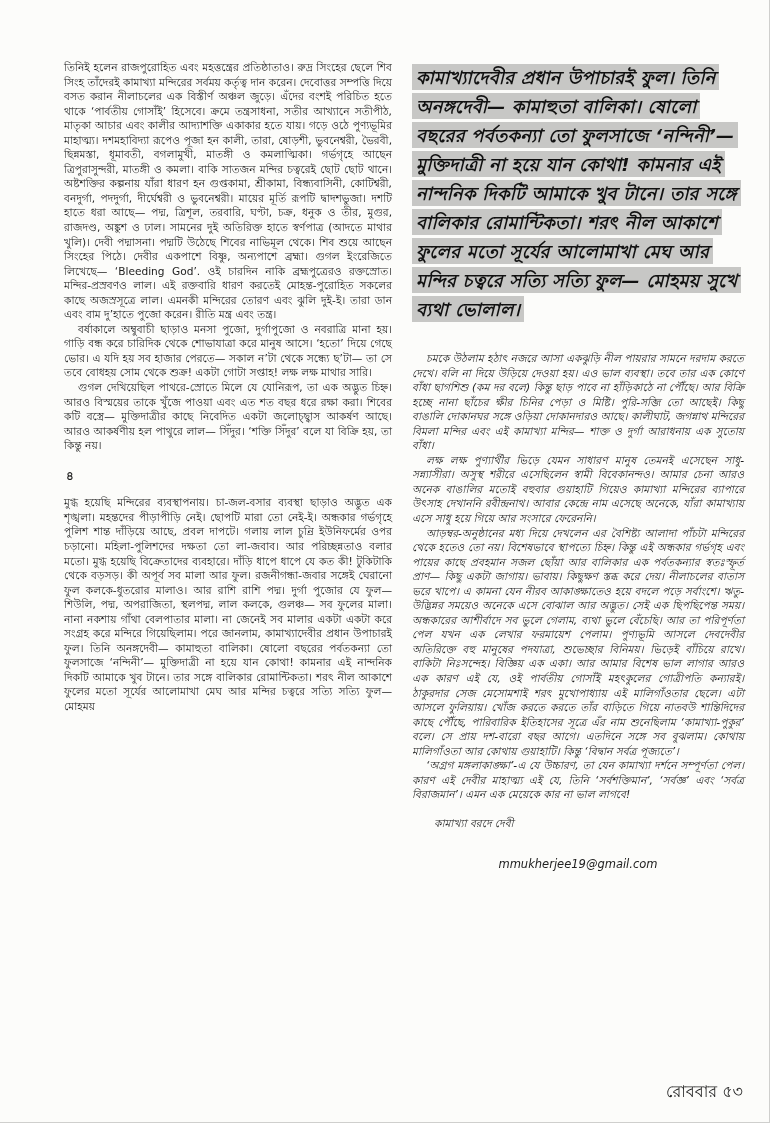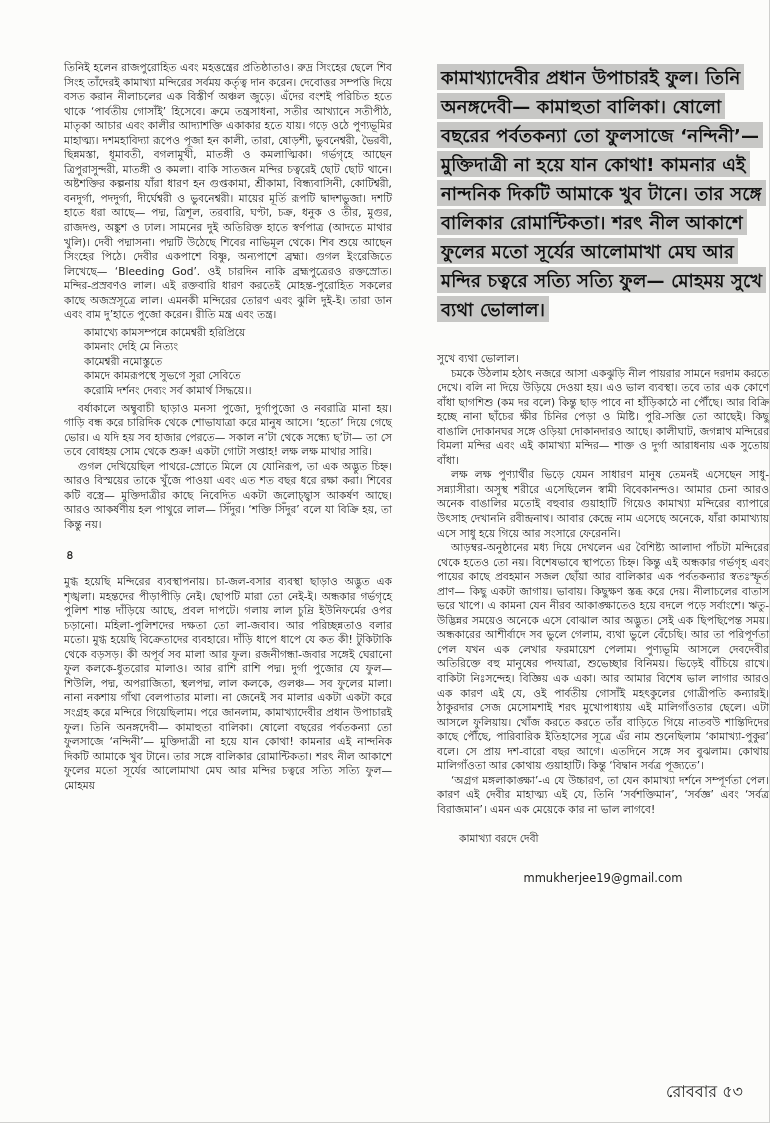--- a/index.html
+++ b/index.html
@@ -12,21 +12,21 @@
     color:#1c1c1c;
     overflow:hidden;
     box-shadow:inset -1px -1px 0 #cfcfcd;
   }
   .col{
     position:absolute;top:60px;
     font-size:10.6px;line-height:14.55px;
     text-align:justify;
   }
   .col-left{left:64px;width:328px;}
-  .col-right{left:437px;width:332px;}
+  .col-right{left:412px;width:332px;font-style:italic;}
   .para{margin:0 0 0 0;}
   .para.indent{text-indent:14px;}
   .verse{
     margin:3px 0 3px 20px;
     text-align:left;
   }
   .verse .vline{line-height:14.55px;}
   .section-num{
     font-weight:bold;
     text-align:left;
@@ -66,43 +66,35 @@
   }
 </style>
 </head>
 <body>
 
 <div class="page">
 
   <div class="col col-left">
     <p class="para">তিনিই হলেন রাজপুরোহিত এবং মহত্তন্ত্রের প্রতিষ্ঠাতাও। রুদ্র সিংহের ছেলে শিব সিংহ তাঁদেরই কামাখ্যা মন্দিরের সর্বময় কর্তৃত্ব দান করেন। দেবোত্তর সম্পত্তি দিয়ে বসত করান নীলাচলের এক বিস্তীর্ণ অঞ্চল জুড়ে। এঁদের বংশই পরিচিত হতে থাকে ‘পার্বতীয় গোসাঁই’ হিসেবে। ক্রমে তন্ত্রসাধনা, সতীর আখ্যানে সতীপীঠ, মাতৃকা আচার এবং কালীর আদ্যাশক্তি একাকার হতে যায়। গড়ে ওঠে পুণ্যভূমির মাহাত্ম্য। দশমহাবিদ্যা রূপেও পূজা হন কালী, তারা, ষোড়শী, ভুবনেশ্বরী, ভৈরবী, ছিন্নমস্তা, ধূমাবতী, বগলামুখী, মাতঙ্গী ও কমলাত্মিকা। গর্ভগৃহে আছেন ত্রিপুরাসুন্দরী, মাতঙ্গী ও কমলা। বাকি সাতজন মন্দির চত্বরেই ছোট ছোট থানে। অষ্টশক্তির কল্পনায় যাঁরা ধারণ হন গুপ্তকামা, শ্রীকামা, বিন্ধ্যবাসিনী, কোটিশ্বরী, বনদুর্গা, পদদুর্গা, দীর্ঘেশ্বরী ও ভুবনেশ্বরী। মায়ের মূর্তি রূপটি দ্বাদশভুজা। দশটি হাতে ধরা আছে— পদ্ম, ত্রিশূল, তরবারি, ঘণ্টা, চক্র, ধনুক ও তীর, মুগুর, রাজদণ্ড, অঙ্কুশ ও ঢাল। সামনের দুই অতিরিক্ত হাতে স্বর্ণপাত্র (আদতে মাথার খুলি)। দেবী পদ্মাসনা। পদ্মটি উঠেছে শিবের নাভিমূল থেকে। শিব শুয়ে আছেন সিংহের পিঠে। দেবীর একপাশে বিষ্ণু, অন্যপাশে ব্রহ্মা। গুগল ইংরেজিতে লিখেছে— ‘Bleeding God’. ওই চারদিন নাকি ব্রহ্মপুত্রেরও রক্তস্রোত। মন্দির-প্রস্রবণও লাল। এই রক্তবারি ধারণ করতেই মোহন্ত-পুরোহিত সকলের কাছে অজস্রসূত্রে লাল। এমনকী মন্দিরের তোরণ এবং ঝুলি দুই-ই। তারা ডান এবং বাম দু’হাতে পুজো করেন। রীতি মন্ত্র এবং তন্ত্র।</p>
 
-    <div class="verse">
-      <div class="vline">কামাখ্যে কামসম্পন্নে কামেশ্বরী হরিপ্রিয়ে</div>
-      <div class="vline">কামনাং দেহি মে নিত্যং</div>
-      <div class="vline">কামেশ্বরী নমোস্তুতে</div>
-      <div class="vline">কামদে কামরূপস্থে সুভগে সুরা সেবিতে</div>
-      <div class="vline">করোমি দর্শনং দেব্যং সর্ব কামার্থ সিদ্ধয়ে।।</div>
-    </div>
 
     <p class="para indent">বর্ষাকালে অম্বুবাচী ছাড়াও মনসা পুজো, দুর্গাপুজো ও নবরাত্রি মানা হয়। গাড়ি বন্ধ করে চারিদিক থেকে শোভাযাত্রা করে মানুষ আসে। ‘হতো’ দিয়ে গেছে ভোর। এ যদি হয় সব হাজার পেরতে— সকাল ন’টা থেকে সন্ধ্যে ছ’টা— তা সে তবে বোধহয় সোম থেকে শুক্র! একটা গোটা সপ্তাহ! লক্ষ লক্ষ মাথার সারি।</p>
     <p class="para indent">গুগল দেখিয়েছিল পাথরে-স্রোতে মিলে যে যোনিরূপ, তা এক অদ্ভুত চিহ্ন। আরও বিস্ময়ের তাকে খুঁজে পাওয়া এবং এত শত বছর ধরে রক্ষা করা। শিবের কটি বস্ত্রে— মুক্তিদাত্রীর কাছে নিবেদিত একটা জলোচ্ছ্বাস আকর্ষণ আছে। আরও আকর্ষণীয় হল পাথুরে লাল— সিঁদুর। ‘শক্তি সিঁদুর’ বলে যা বিক্রি হয়, তা কিন্তু নয়।</p>
 
     <div class="section-num">৪</div>
 
     <p class="para">মুগ্ধ হয়েছি মন্দিরের ব্যবস্থাপনায়। চা-জল-বসার ব্যবস্থা ছাড়াও অদ্ভুত এক শৃঙ্খলা। মহন্তদের পীড়াপীড়ি নেই। ছোপটি মারা তো নেই-ই। অন্ধকার গর্ভগৃহে পুলিশ শান্ত দাঁড়িয়ে আছে, প্রবল দাপটে। গলায় লাল চুন্রি ইউনিফর্মের ওপর চড়ানো। মহিলা-পুলিশদের দক্ষতা তো লা-জবাব। আর পরিচ্ছন্নতাও বলার মতো। মুগ্ধ হয়েছি বিক্রেতাদের ব্যবহারে। দাঁড়ি ধাপে ধাপে যে কত কী! টুকিটাকি থেকে বড়সড়। কী অপূর্ব সব মালা আর ফুল। রজনীগন্ধা-জবার সঙ্গেই ঘেরানো ফুল কলকে-ধুতরোর মালাও। আর রাশি রাশি পদ্ম। দুর্গা পুজোর যে ফুল— শিউলি, পদ্ম, অপরাজিতা, স্থলপদ্ম, লাল কলকে, গুলঞ্চ— সব ফুলের মালা। নানা নকশায় গাঁথা বেলপাতার মালা। না জেনেই সব মালার একটা একটা করে সংগ্রহ করে মন্দিরে গিয়েছিলাম। পরে জানলাম, কামাখ্যাদেবীর প্রধান উপাচারই ফুল। তিনি অনঙ্গদেবী— কামাহুতা বালিকা। ষোলো বছরের পর্বতকন্যা তো ফুলসাজে ‘নন্দিনী’— মুক্তিদাত্রী না হয়ে যান কোথা! কামনার এই নান্দনিক দিকটি আমাকে খুব টানে। তার সঙ্গে বালিকার রোমান্টিকতা। শরৎ নীল আকাশে ফুলের মতো সূর্যের আলোমাখা মেঘ আর মন্দির চত্বরে সত্যি সত্যি ফুল— মোহময়</p>
   </div>
 
   <div class="col col-right">
 
     <div class="pullquote">
       <span class="hl">কামাখ্যাদেবীর প্রধান উপাচারই ফুল। তিনি অনঙ্গদেবী— কামাহুতা বালিকা। ষোলো বছরের পর্বতকন্যা তো ফুলসাজে ‘নন্দিনী’— মুক্তিদাত্রী না হয়ে যান কোথা! কামনার এই নান্দনিক দিকটি আমাকে খুব টানে। তার সঙ্গে বালিকার রোমান্টিকতা। শরৎ নীল আকাশে ফুলের মতো সূর্যের আলোমাখা মেঘ আর মন্দির চত্বরে সত্যি সত্যি ফুল— মোহময় সুখে ব্যথা ভোলাল।</span>
     </div>
 
-    <p class="para">সুখে ব্যথা ভোলাল।</p>
     <p class="para indent">চমকে উঠলাম হঠাৎ নজরে আসা একঝুড়ি নীল পায়রার সামনে দরদাম করতে দেখে। বলি না দিয়ে উড়িয়ে দেওয়া হয়। এও ভাল ব্যবস্থা। তবে তার এক কোণে বাঁধা ছাগশিশু (কম দর বলে) কিন্তু ছাড় পাবে না হাঁড়িকাঠে না পৌঁছে। আর বিক্রি হচ্ছে নানা ছাঁচের ক্ষীর চিনির পেড়া ও মিষ্টি। পুরি-সব্জি তো আছেই। কিছু বাঙালি দোকানঘর সঙ্গে ওড়িয়া দোকানদারও আছে। কালীঘাট, জগন্নাথ মন্দিরের বিমলা মন্দির এবং এই কামাখ্যা মন্দির— শাক্ত ও দুর্গা আরাধনায় এক সুতোয় বাঁধা।</p>
     <p class="para indent">লক্ষ লক্ষ পুণ্যার্থীর ভিড়ে যেমন সাধারণ মানুষ তেমনই এসেছেন সাধু-সন্ন্যাসীরা। অসুস্থ শরীরে এসেছিলেন স্বামী বিবেকানন্দও। আমার চেনা আরও অনেক বাঙালির মতোই বহুবার গুয়াহাটি গিয়েও কামাখ্যা মন্দিরের ব্যাপারে উৎসাহ দেখাননি রবীন্দ্রনাথ। আবার কেন্দ্রে নাম এসেছে অনেকে, যাঁরা কামাখ্যায় এসে সাধু হয়ে গিয়ে আর সংসারে ফেরেননি।</p>
     <p class="para indent">আড়ম্বর-অনুষ্ঠানের মধ্য দিয়ে দেখলেন এর বৈশিষ্ট্য আলাদা পাঁচটা মন্দিরের থেকে হতেও তো নয়। বিশেষভাবে স্থাপত্যে চিহ্ন। কিন্তু এই অন্ধকার গর্ভগৃহ এবং পায়ের কাছে প্রবহমান সজল ছোঁয়া আর বালিকার এক পর্বতকন্যার স্বতঃস্ফূর্ত প্রাণ— কিছু একটা জাগায়। ভাবায়। কিছুক্ষণ স্তব্ধ করে দেয়। নীলাচলের বাতাস ভরে খাপে। এ কামনা যেন নীরব আকাঙ্ক্ষাতেও হয়ে বদলে পড়ে সর্বাংশে। ঋতু-উদ্ভিন্নর সময়েও অনেকে এসে বোঝাল আর অদ্ভুত। সেই এক ছিপছিপেন্ত সময়। অন্ধকারের আশীর্বাদে সব ভুলে গেলাম, ব্যথা ভুলে বেঁচেছি। আর তা পরিপূর্ণতা পেল যখন এক লেখার ফরমায়েশ পেলাম। পুণ্যভূমি আসলে দেবদেবীর অতিরিক্তে বহু মানুষের পদযাত্রা, শুভেচ্ছার বিনিময়। ভিড়েই বাঁচিয়ে রাখে। বাকিটা নিঃসন্দেহ। বিজ্ঞিয় এক একা। আর আমার বিশেষ ভাল লাগার আরও এক কারণ এই যে, ওই পার্বতীয় গোসাঁই মহৎকুলের গোত্রীপতি কন্যারই। ঠাকুরদার সেজ মেসোমশাই শরৎ মুখোপাধ্যায় এই মালিগাঁওতার ছেলে। এটা আসলে ফুলিয়ায়। খোঁজ করতে করতে তাঁর বাড়িতে গিয়ে নাতবউ শান্তিদিদের কাছে পৌঁছে, পারিবারিক ইতিহাসের সূত্রে এঁর নাম শুনেছিলাম ‘কামাখ্যা-পুকুর’ বলে। সে প্রায় দশ-বারো বছর আগে। এতদিনে সঙ্গে সব বুঝলাম। কোথায় মালিগাঁওতা আর কোথায় গুয়াহাটি। কিন্তু ‘বিদ্বান সর্বত্র পূজ্যতে’।</p>
     <p class="para indent">‘অগ্রগ মঙ্গলাকাঙ্ক্ষা’-এ যে উচ্চারণ, তা যেন কামাখ্যা দর্শনে সম্পূর্ণতা পেল। কারণ এই দেবীর মাহাত্ম্য এই যে, তিনি ‘সর্বশক্তিমান’, ‘সর্বজ্ঞ’ এবং ‘সর্বত্র বিরাজমান’। এমন এক মেয়েকে কার না ভাল লাগবে!</p>
 
     <div class="verse closing-verse">
       <div class="vline">কামাখ্যা বরদে দেবী</div>
     </div>
 
     <div class="email">mmukherjee19@gmail.com</div>

